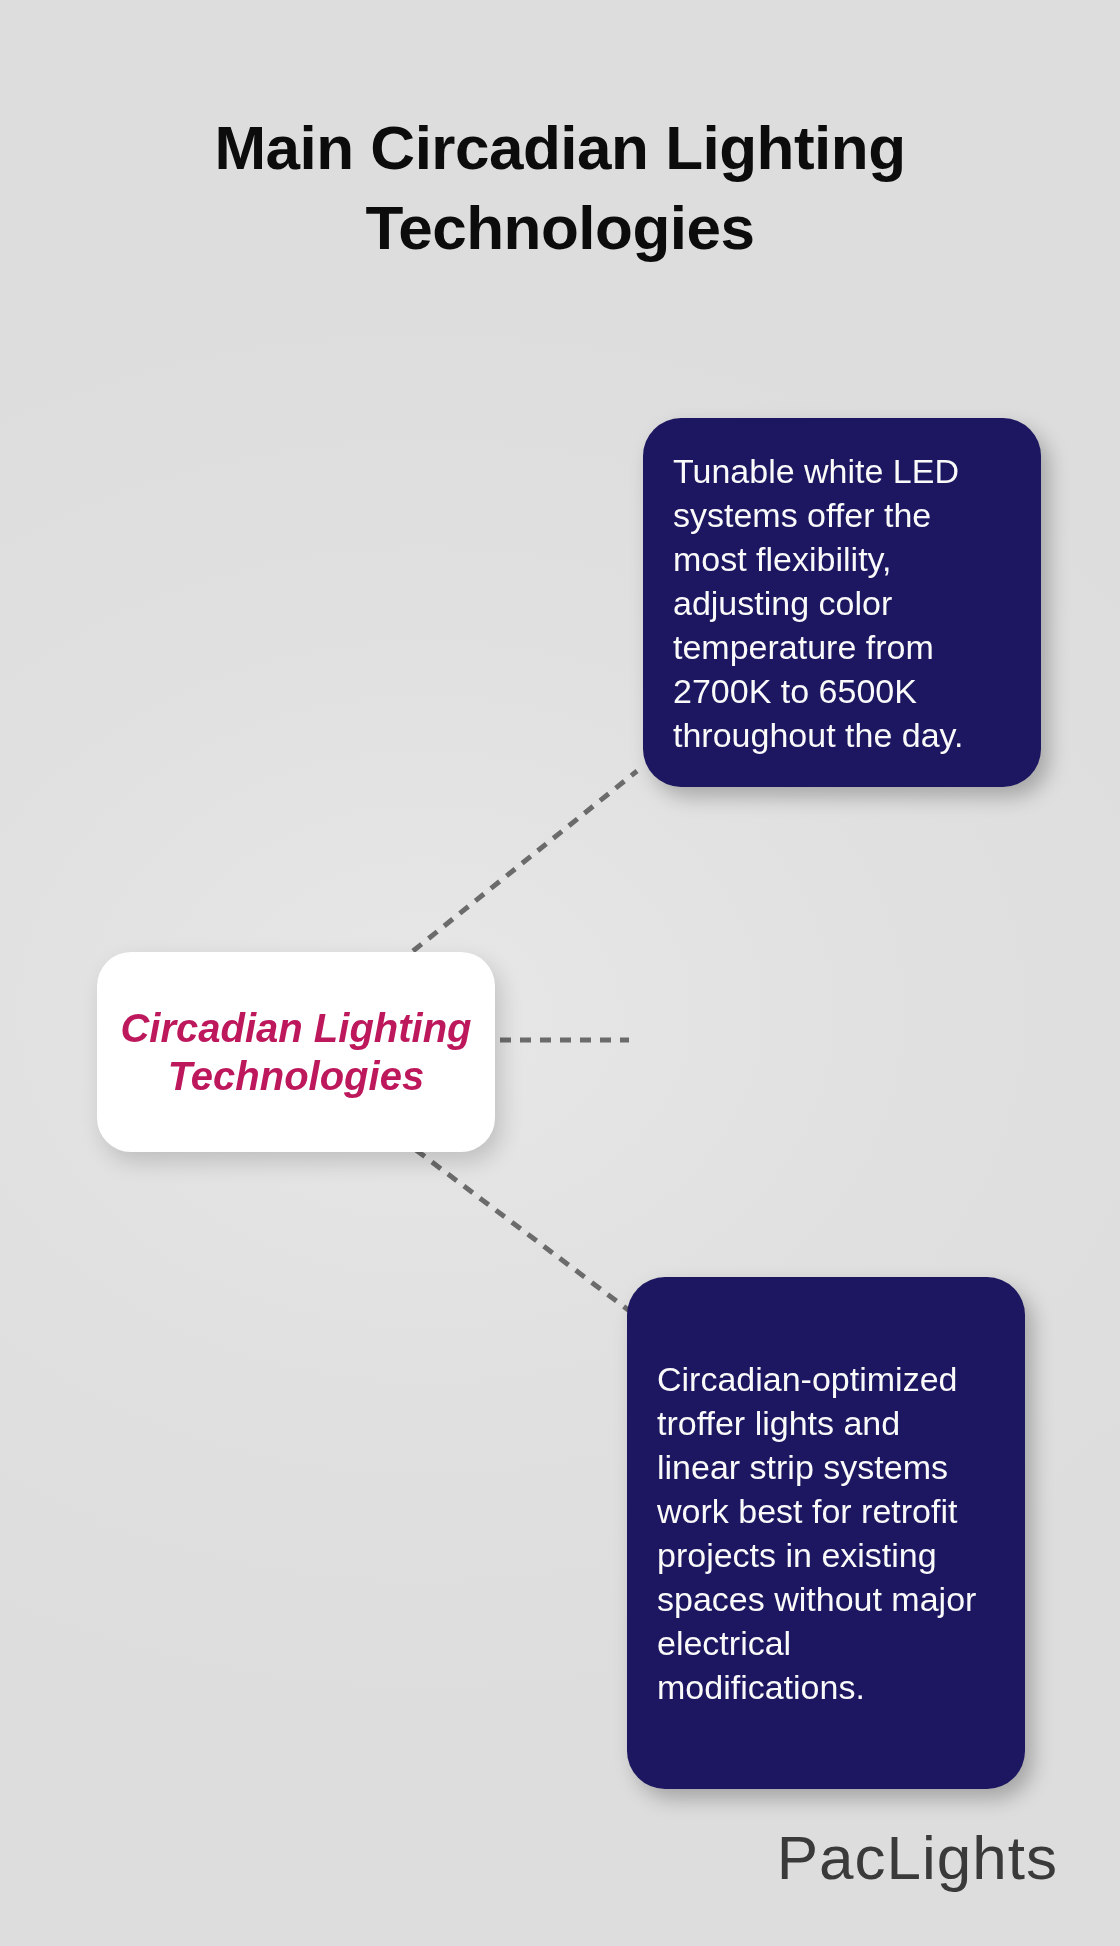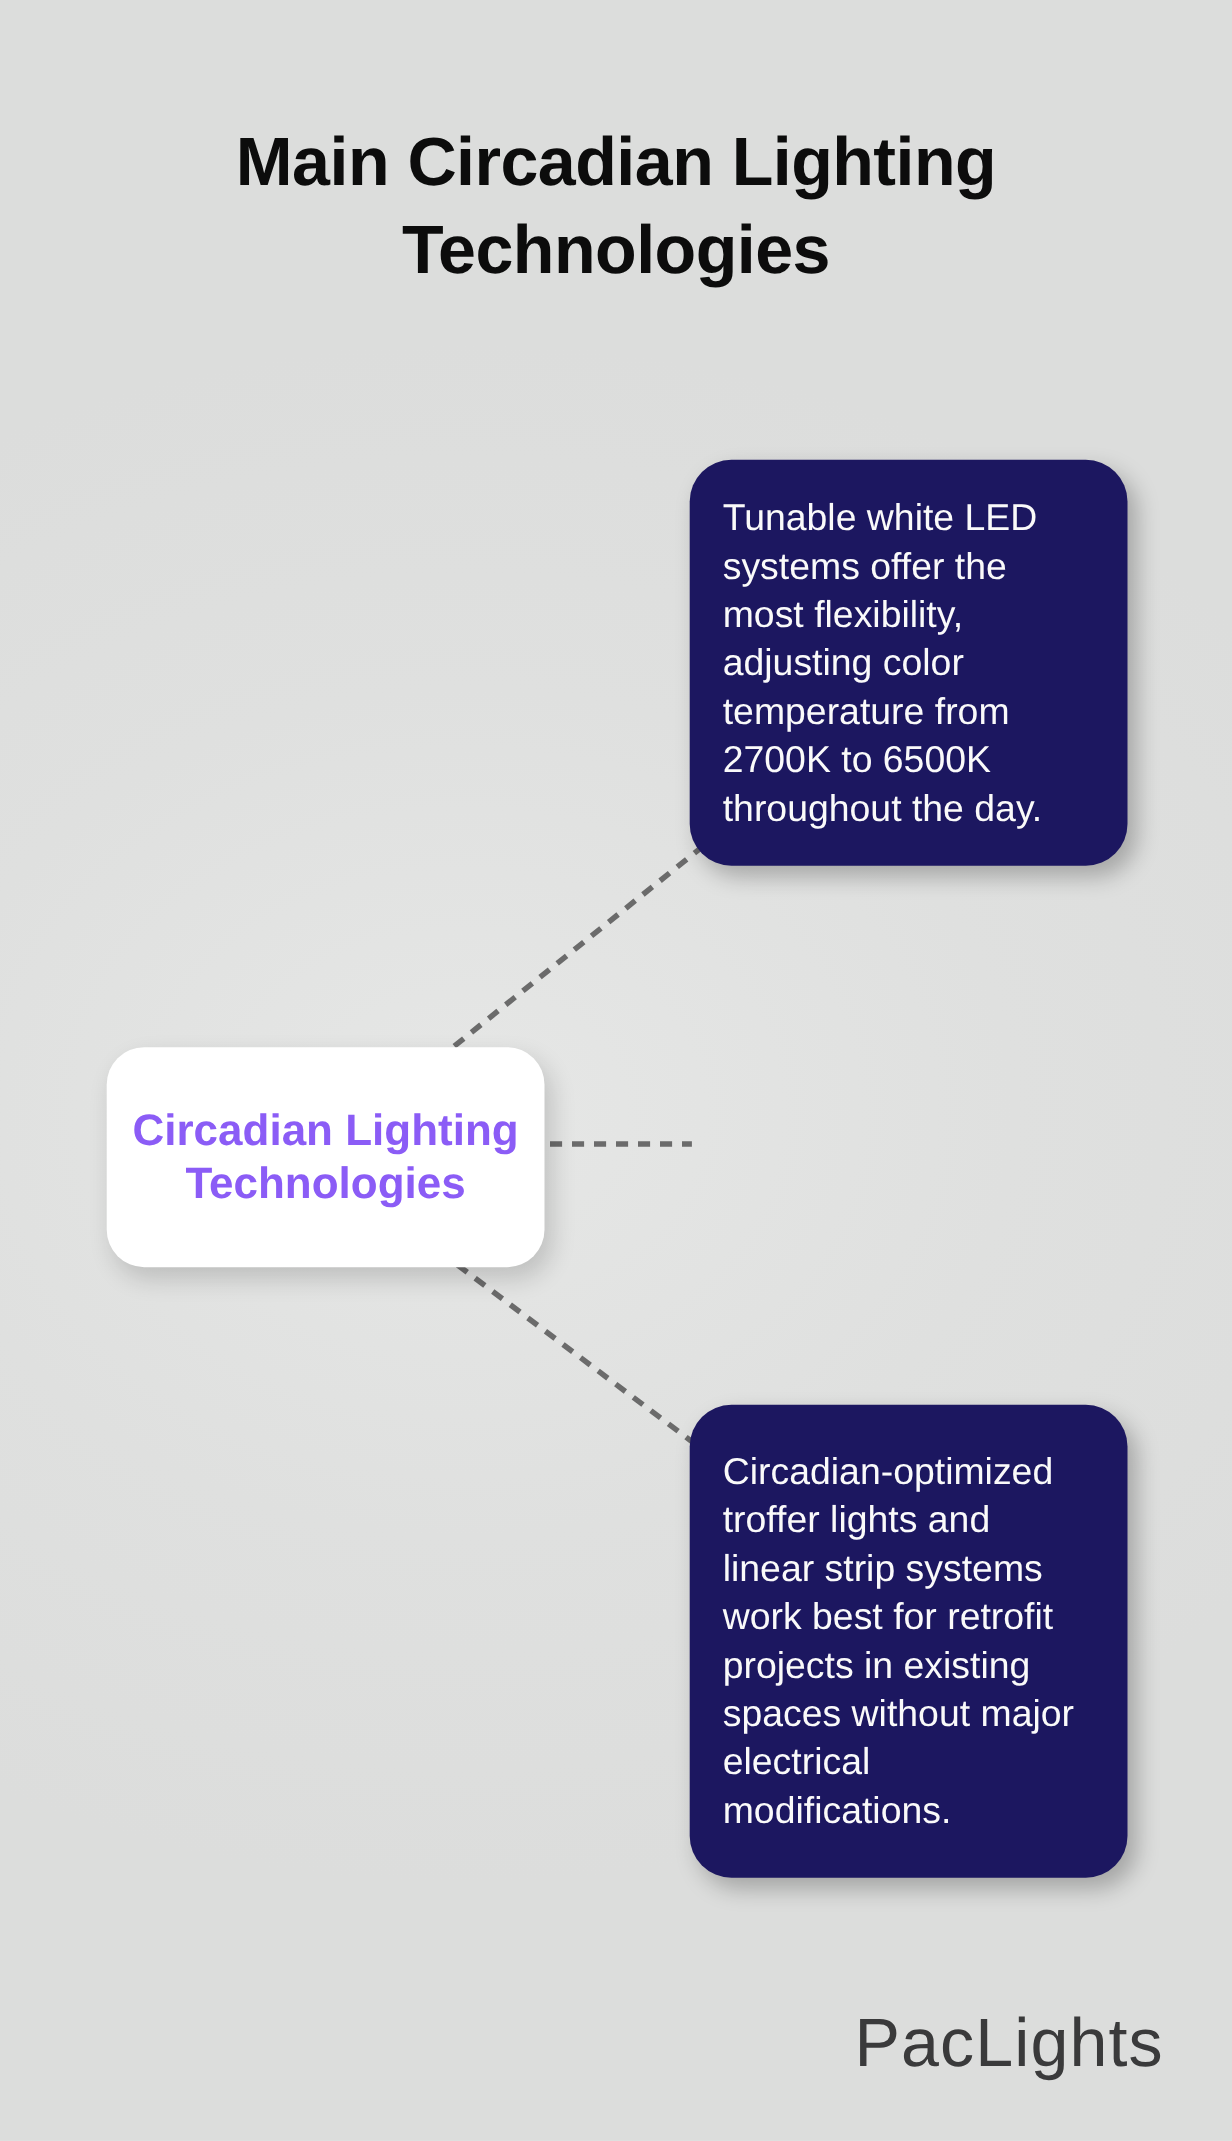--- a/index.html
+++ b/index.html
@@ -56,44 +56,45 @@
     align-items: center;
     justify-content: center;
   }
   .root-node .label {
     margin: 0;
     padding: 0 12px;
     text-align: center;
     font-size: 40px;
     line-height: 48px;
     font-weight: 700;
-    color: #8b5cf6;
+    color: #be185d;
+    font-style: italic;
   }
   .branch {
     position: absolute;
     left: 627px;
     width: 398px;
     background: #1c1760;
     border-radius: 38px;
     box-shadow: 8px 10px 20px rgba(0,0,0,0.25);
     display: flex;
     align-items: center;
     box-sizing: border-box;
     padding: 28px 46px 28px 30px;
   }
   .branch p {
     margin: 0;
     color: #fafafa;
     font-size: 34px;
     line-height: 44px;
     font-weight: 400;
   }
-  .branch-1 { top: 418px; height: 369px; }
+  .branch-1 { top: 418px; height: 369px; margin-left: 16px; }
   .branch-2 { top: 848px; height: 365px; }
-  .branch-3 { top: 1277px; height: 430px; }
+  .branch-3 { top: 1277px; height: 512px; }
   .brand {
     position: absolute;
     top: 1822px;
     right: 62px;
     font-size: 62px;
     font-weight: 400;
     letter-spacing: 1px;
     color: #3a3a3b;
   }
 </style>

